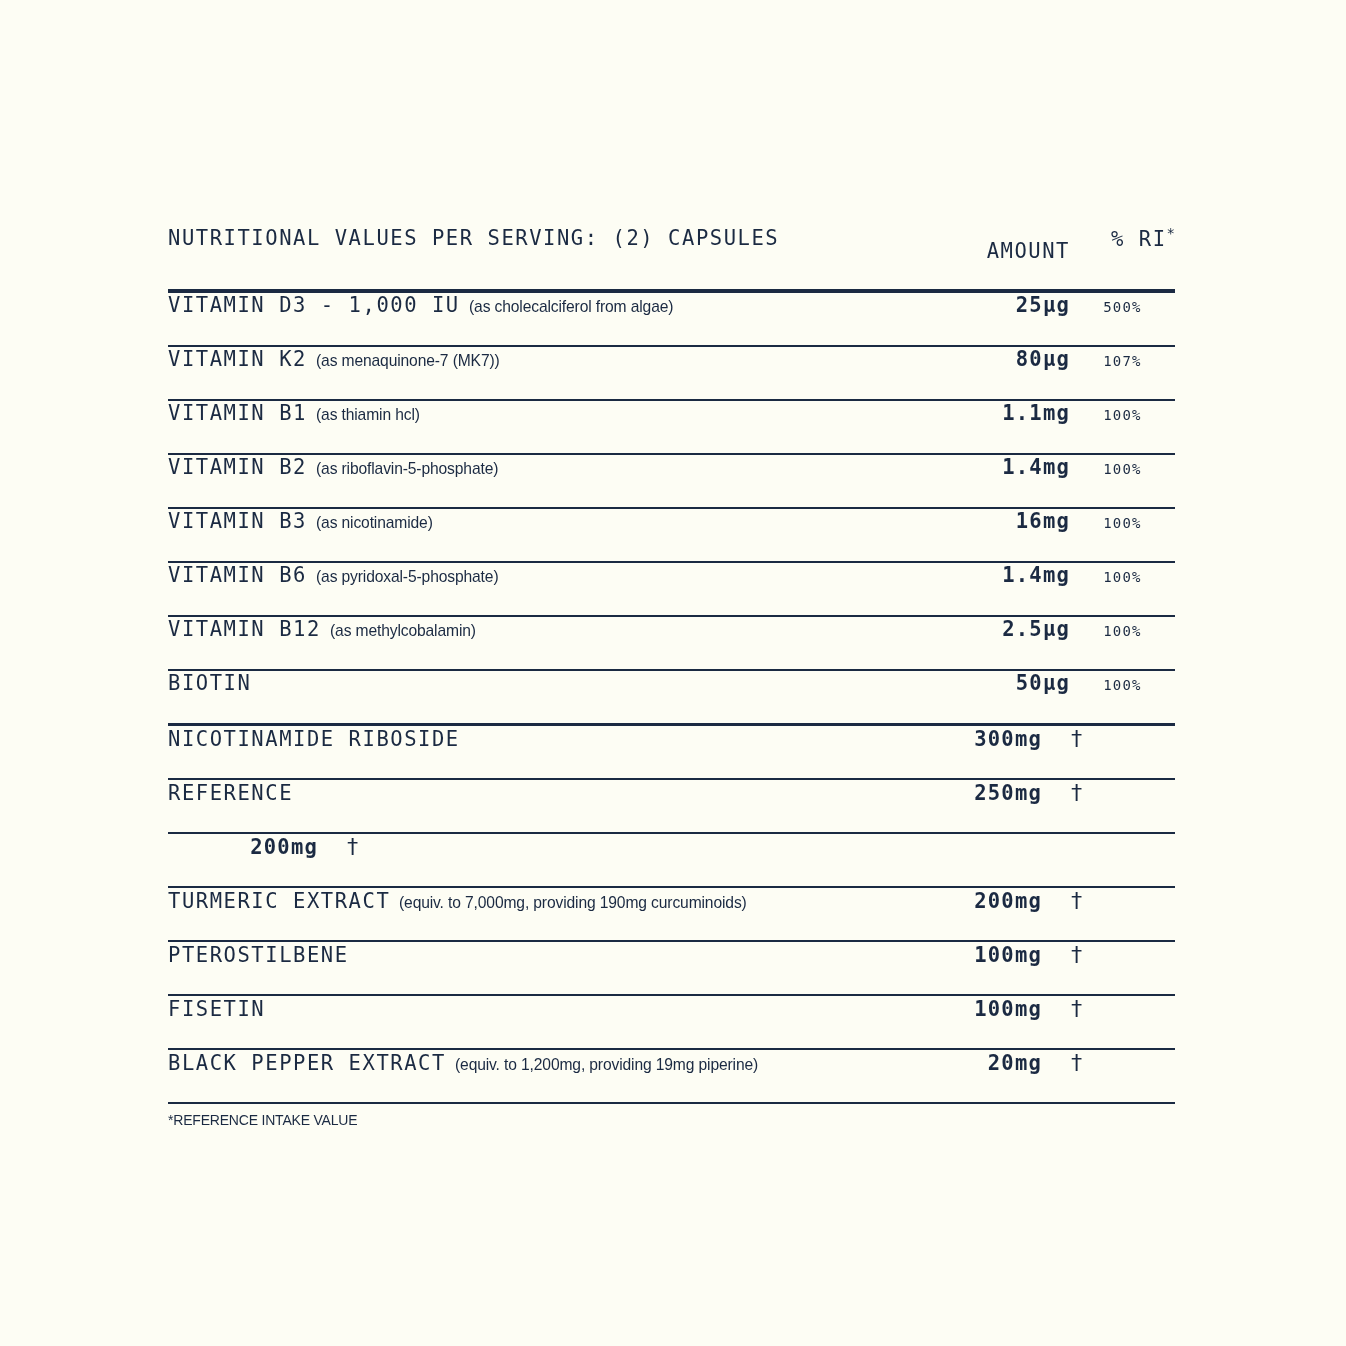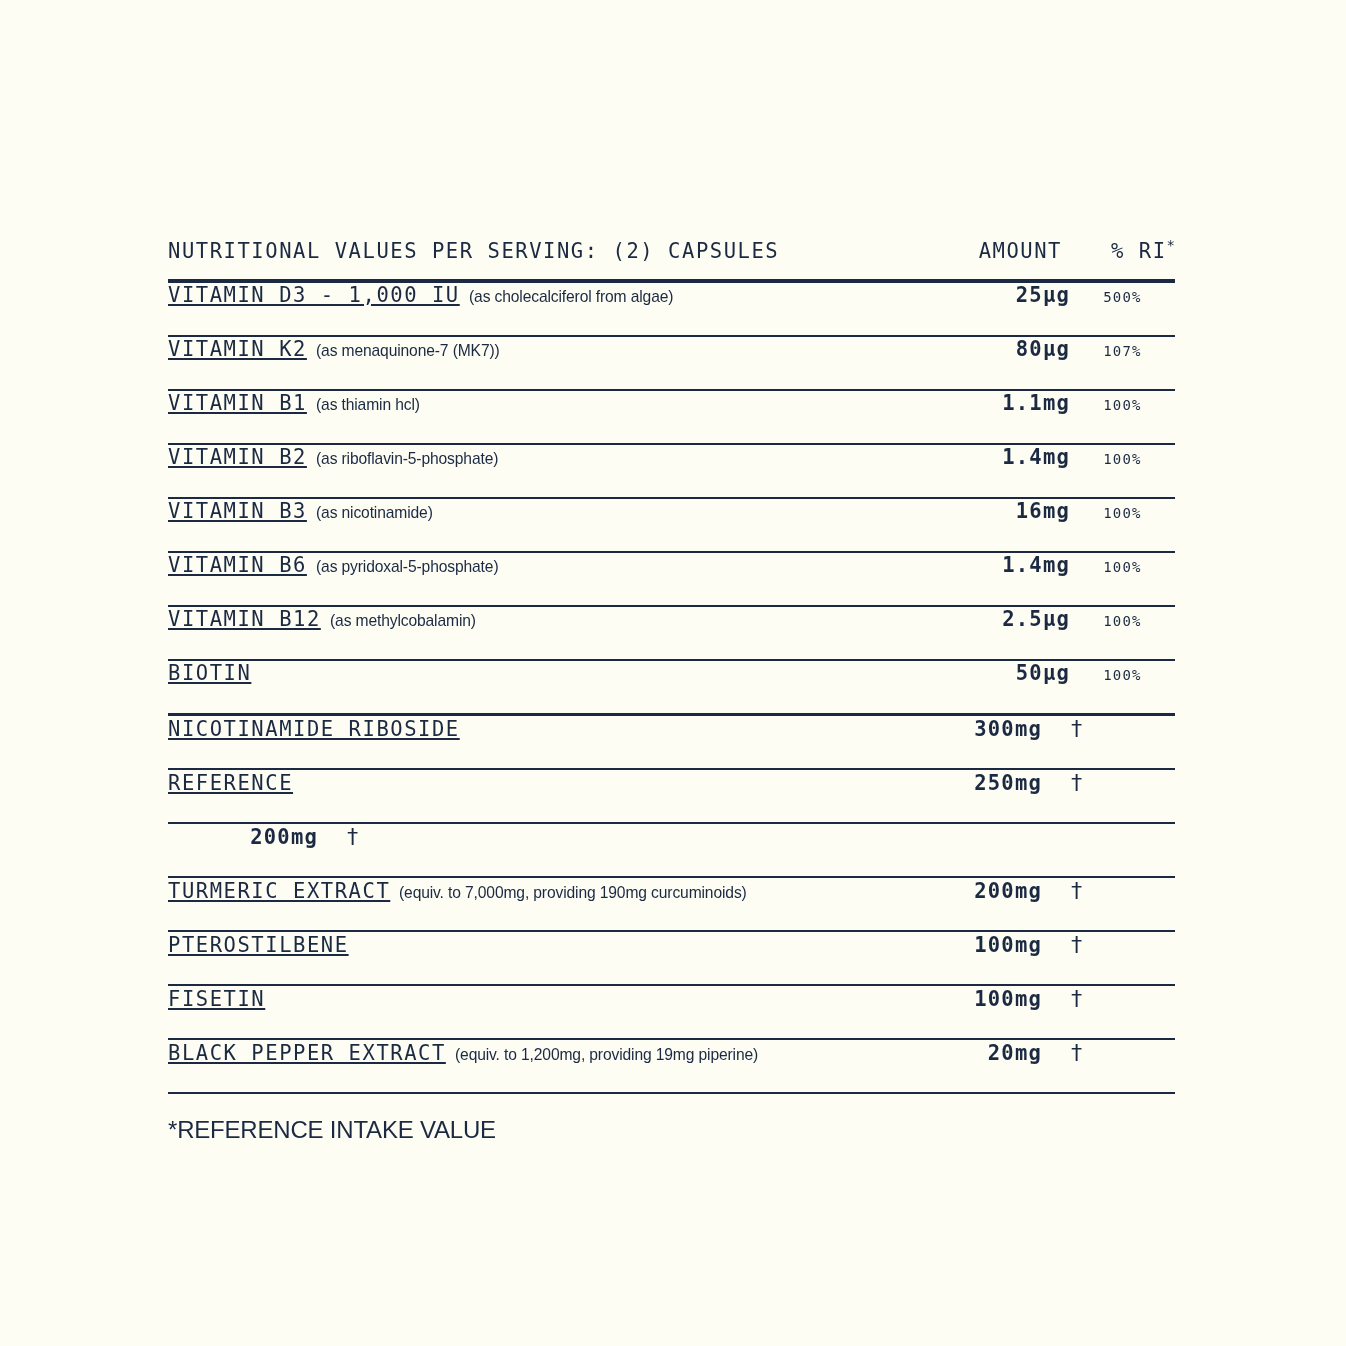--- a/index.html
+++ b/index.html
@@ -18,23 +18,22 @@
   .panel {
     position: absolute;
     left: 168px;
     top: 212px;
     width: 1007px;
   }
 
   
   .head-row {
     display: flex;
-    align-items: flex-end;
-    padding-bottom: 16px;
-    gap: 8px;
+    align-items: center;
+    padding-bottom: 26px;
   }
   .head-title {
     flex: 1 1 auto;
     font-family: "DejaVu Sans Mono", monospace;
     font-size: 20.5px;
     letter-spacing: 1.55px;
     white-space: nowrap;
   }
   .head-amount {
     width: 150px;
@@ -76,21 +75,20 @@
   }
   .cell-name {
     flex: 1 1 auto;
     white-space: nowrap;
     overflow: hidden;
   }
   .nm {
     font-family: "DejaVu Sans Mono", monospace;
     font-size: 20.5px;
     letter-spacing: 1.55px;
-    text-decoration: underline;
   }
   .desc {
     font-family: "Liberation Sans", sans-serif;
     font-size: 17px;
     letter-spacing: -0.15px;
     margin-left: 9px;
     transform: scaleX(0.92);
     transform-origin: left center;
     display: inline-block;
   }
@@ -113,23 +111,23 @@
   }
   .cell-ri.dagger {
     text-align: left;
     padding-left: 28px;
     font-size: 22px;
   }
 
   
   .foot {
     display: flex;
-    padding-top: 22px;
+    padding-top: 8px;
     font-family: "Liberation Sans", sans-serif;
-    font-size: 24px;
+    font-size: 14px;
     letter-spacing: -0.2px;
     flex-direction: column;
   }
   .foot-a {
     width: 449px;
   }
   .foot-b {
     flex: 1 1 auto;
   }
 </style>

